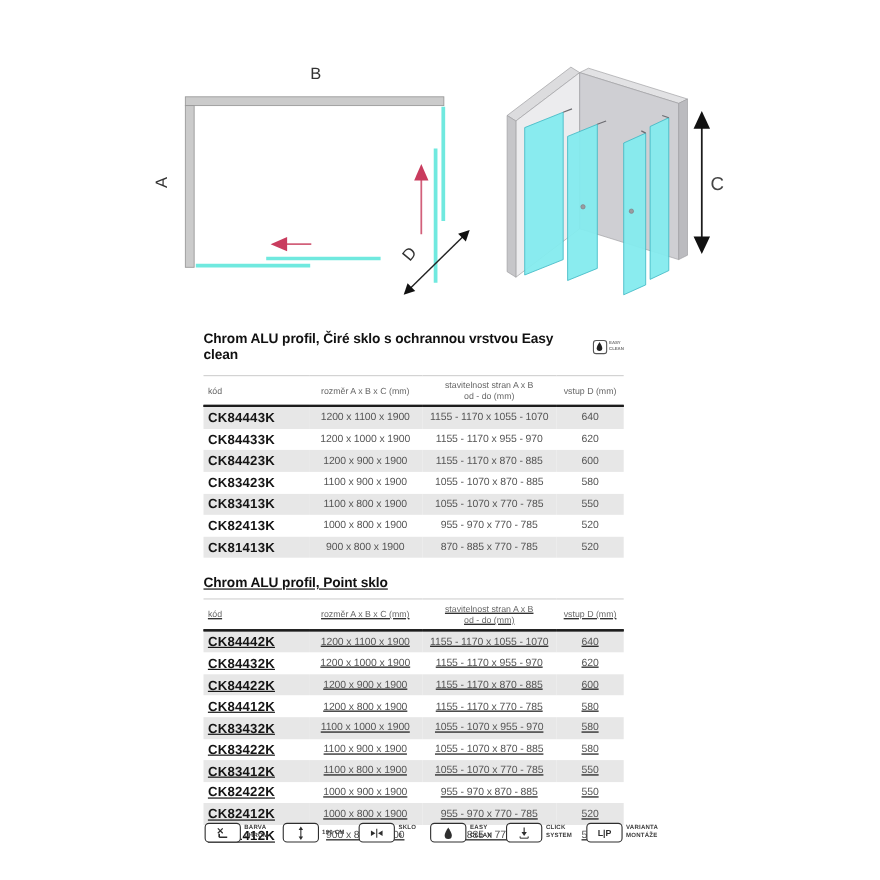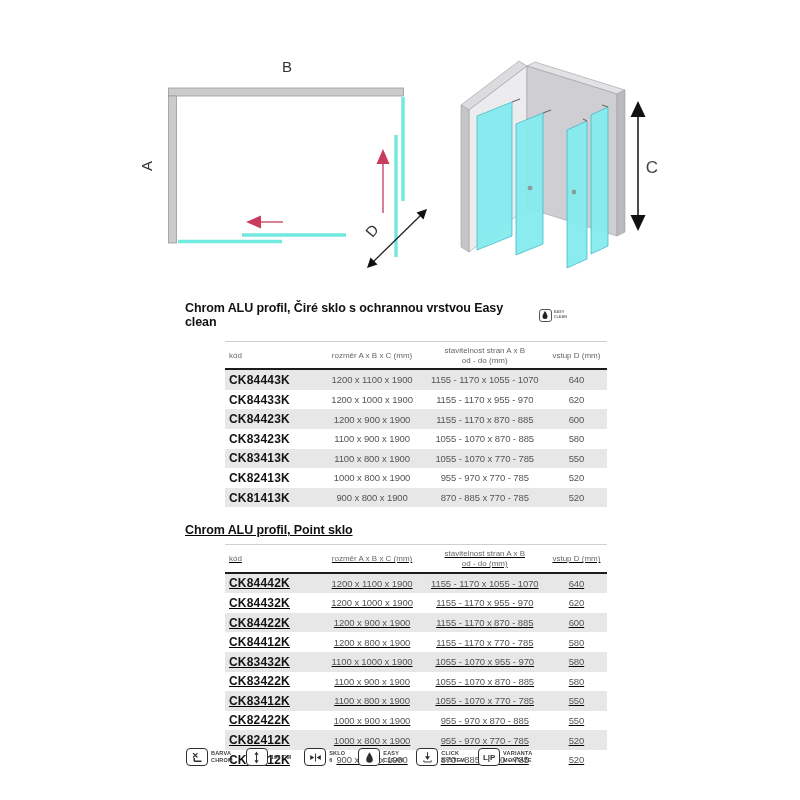--- a/index.html
+++ b/index.html
@@ -16,37 +16,37 @@
                    display:flex; align-items:center; gap:16px; }
   .sec1 .section-title { margin-bottom:12px; }
   .sec2 { margin-top:16px;text-decoration:underline; }
   .sec2 .section-title { margin-bottom:7px; }
 
   .title-badge { display:inline-flex; align-items:center; gap:2px; }
   .title-badge .badge-box { width:13px; height:13px; border:1px solid #555; border-radius:3px;
                             display:flex; align-items:center; justify-content:center; background:#fff; }
   .title-badge .badge-text { font-size:4px; line-height:1.15; color:#777; font-weight:bold; }
 
-  table.spec { width:100%; border-collapse:collapse; table-layout:fixed;margin-left:40px; }
+  table.spec { width:100%; border-collapse:collapse; table-layout:fixed; }
   table.spec col.c1 { width:25%; } table.spec col.c2 { width:27%; }
   table.spec col.c3 { width:32%; } table.spec col.c4 { width:16%; }
   table.spec thead th { font-size:8px; font-weight:normal; color:#666; line-height:1.2;
                         border-top:1px solid #cfcfcf; border-bottom:2px solid #1c1c1c;
                         padding:4px 0 3px 0; text-align:center; vertical-align:middle; }
   table.spec thead th.left { text-align:left; padding-left:4px; }
   table.spec tbody td { font-size:9.5px; color:#555; text-align:center; padding:2.8px 0;
                         white-space:nowrap; letter-spacing:-0.1px; }
   table.spec tbody td:first-child { text-align:left; padding-left:4px; font-weight:bold;
                                     font-size:12px; color:#141414; letter-spacing:0.2px; }
   table.spec tbody tr:nth-child(odd) { background:#e7e7e7; }
 
   
   .footer-icons { position:absolute; left:186px; top:748px; display:flex; align-items:flex-start; }
   .ficon { display:flex; align-items:center; margin-right:13px; }
-  .ficon .box { width:22px; height:18px; border:1.6px solid #2e2e2e; border-radius:4px;
+  .ficon .box { width:33px; height:18px; border:1.6px solid #2e2e2e; border-radius:4px;
                 display:flex; align-items:center; justify-content:center; background:#fff; flex:none; }
   .ficon .lbl { font-size:5.5px; font-weight:600; color:#3c3c3c; line-height:1.25; margin-left:3px;
                 letter-spacing:0.2px; }
   .lp-text { font-size:8px; font-weight:bold; color:#2e2e2e; letter-spacing:0; }
 
   svg text { font-family:"Liberation Sans", sans-serif; }
 </style>
 </head>
 <body>
 

